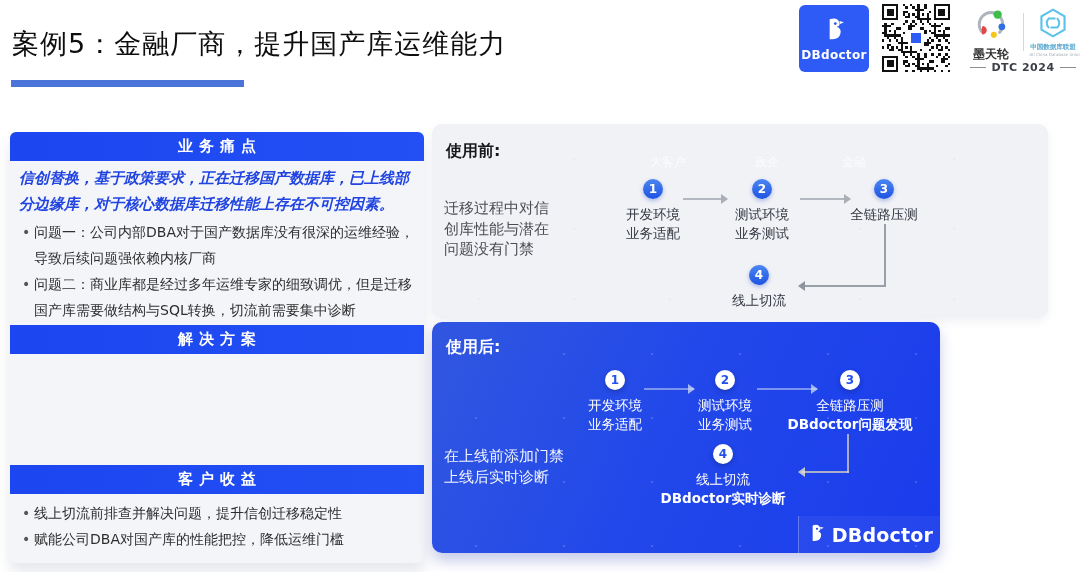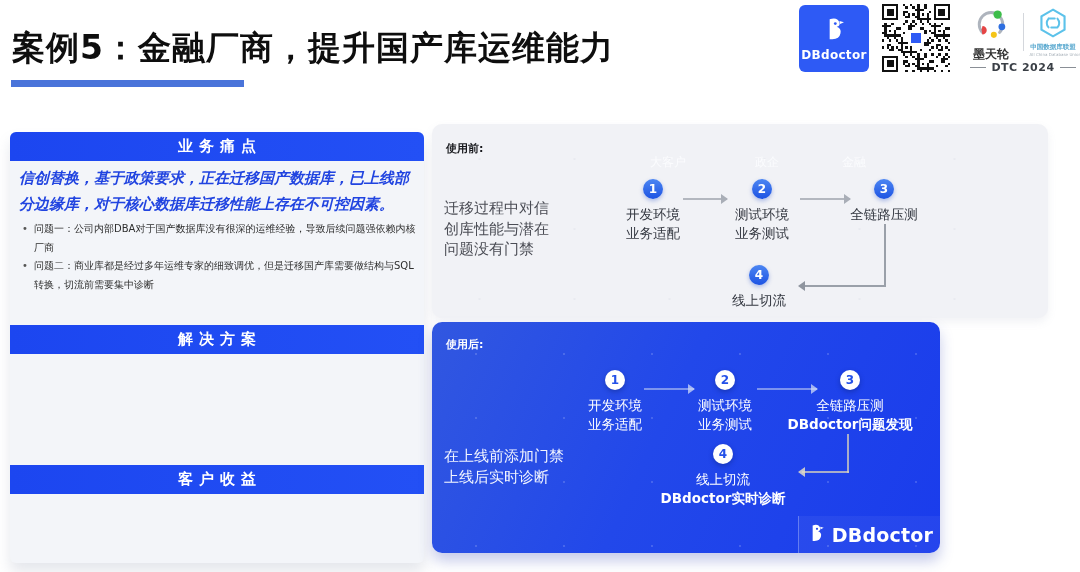--- a/index.html
+++ b/index.html
@@ -1,21 +1,21 @@
 <!DOCTYPE html>
 <html><head>
 <meta charset="utf-8">
 <style>
   * { margin:0; padding:0; box-sizing:border-box; }
   html,body { width:1080px; height:572px; background:#ffffff; overflow:hidden;
               font-family:"DejaVu Sans","Liberation Sans",sans-serif; }
   .abs { position:absolute; }
 
   
-  #page-title { left:12px; top:26px; font-size:33px; font-weight:700; color:#0e0e0e; letter-spacing:1px; }
+  #page-title { left:12px; top:26px; font-size:27px; font-weight:400; color:#0e0e0e; letter-spacing:1px; }
   #title-underline { left:11px; top:80px; width:233px; height:7px; background:#4a74da; }
 
   
   #db-tile { left:799px; top:5px; width:70px; height:67px; border-radius:6px; background:#2e5af5;
              display:flex; flex-direction:column; align-items:center; justify-content:center; gap:2px; }
   #db-tile .db-word { color:#fff; font-size:12px; font-weight:700; letter-spacing:.3px; }
   #qr-box { left:878px; top:4px; width:76px; height:68px; background:#fff; }
   #qr-box svg { width:100%; height:100%; }
   #mtl-box { left:963px; top:7px; width:56px; text-align:center; }
   #mtl-box .mtl-word { font-size:12px; font-weight:700; color:#333; margin-top:1px; }
@@ -29,38 +29,38 @@
 
   
   #left-col { left:10px; top:132px; width:414px; height:431px; background:#f3f5f9; border-radius:6px;
               overflow:hidden; box-shadow:0 9px 14px rgba(110,120,150,.18); }
   .sec-bar { position:absolute; left:0; width:100%; height:29px; background:linear-gradient(90deg,#1c46f0,#2350f5);
              color:#fff; font-size:15px; font-weight:700; letter-spacing:6px; text-indent:6px;
              display:flex; align-items:center; justify-content:center; }
   #bar-pain { top:0; } #bar-solution { top:193px; } #bar-benefit { top:333px; }
   #pain-intro { position:absolute; left:9px; right:8px; top:34px; color:#2144e0; font-weight:700;
                 font-size:15px; line-height:1.72;font-style:italic; }
-  .bullets { position:absolute; left:9px; right:5px; font-size:10px; color:#2e2e2e; line-height:1.85; }
+  .bullets { position:absolute; left:9px; right:5px; font-size:14px; color:#2e2e2e; line-height:1.85; }
   #pain-bullets { top:88px; } #benefit-bullets { top:369px; }
   .bullet { position:relative; padding-left:15px; }
   .bullet::before { content:"•"; position:absolute; left:3px; top:0; color:#555; }
   #solution-body { position:absolute; left:9px; right:8px; top:225px; font-size:15px; color:#2e2e2e; line-height:1.8; }
 
   
   #before-panel { left:432px; top:124px; width:616px; height:194px; background:#f1f2f6; border-radius:10px;
                   box-shadow:0 4px 8px rgba(140,150,170,.12);
                   background-image:radial-gradient(rgba(120,130,160,.07) 1px,transparent 1.5px);
                   background-size:95px 70px; }
   #after-panel { left:432px; top:322px; width:508px; height:231px; border-radius:10px;
                  background:linear-gradient(115deg,#3157e0 0%,#2248ea 45%,#1a3cec 100%);
                  box-shadow:0 8px 14px rgba(50,70,180,.28); }
   #after-panel .dots { position:absolute; inset:0; border-radius:10px;
                  background-image:radial-gradient(rgba(255,255,255,.16) 1px,transparent 1.5px);
                  background-size:88px 64px; }
-  .panel-label { position:absolute; left:14px; font-size:11px; font-weight:800; }
+  .panel-label { position:absolute; left:14px; font-size:16px; font-weight:800; }
   #before-label { top:17px; color:#17181c; }
   #after-label { top:15px; color:#ffffff; }
   .wm { position:absolute; top:30px; font-size:12px; color:#fbfcfe; }
   #before-note { position:absolute; left:12px; top:74px; width:114px; font-size:15px; color:#4b4d55; line-height:1.38; }
   #after-note { position:absolute; left:12px; top:124px; font-size:15px; color:#f2f5ff; line-height:1.4; }
   #after-note span { display:block; }
 
   .node { position:absolute; text-align:center; }
   .num-c { width:20px; height:20px; border-radius:50%; margin:0 auto; display:flex; align-items:center;
            justify-content:center; font-size:12px; font-weight:700; }
@@ -376,20 +376,24 @@
   <div class="sec-bar" id="bar-pain">业务痛点</div>
   <div id="pain-intro">信创替换，基于政策要求，正在迁移国产数据库，已上线部分边缘库，对于核心数据库迁移性能上存在不可控因素。</div>
   <div class="bullets" id="pain-bullets">
     <div class="bullet">问题一：公司内部DBA对于国产数据库没有很深的运维经验，导致后续问题强依赖内核厂商</div>
     <div class="bullet">问题二：商业库都是经过多年运维专家的细致调优，但是迁移国产库需要做结构与SQL转换，切流前需要集中诊断</div>
   </div>
 
   <div class="sec-bar" id="bar-solution">解决方案</div>
 
   <div class="sec-bar" id="bar-benefit">客户收益</div>
+  <div class="bullets" id="benefit-bullets">
+    <div class="bullet">线上切流前排查并解决问题，提升信创迁移稳定性</div>
+    <div class="bullet">赋能公司DBA对国产库的性能把控，降低运维门槛</div>
+  </div>
 </div>
 
 <div class="abs" id="before-panel">
   <div class="panel-label" id="before-label">使用前:</div>
   <span class="wm" style="left:218px">大客户</span>
   <span class="wm" style="left:323px">政企</span>
   <span class="wm" style="left:410px">金融</span>
 
   <div id="before-note">迁移过程中对信创库性能与潜在问题没有门禁</div>
 

